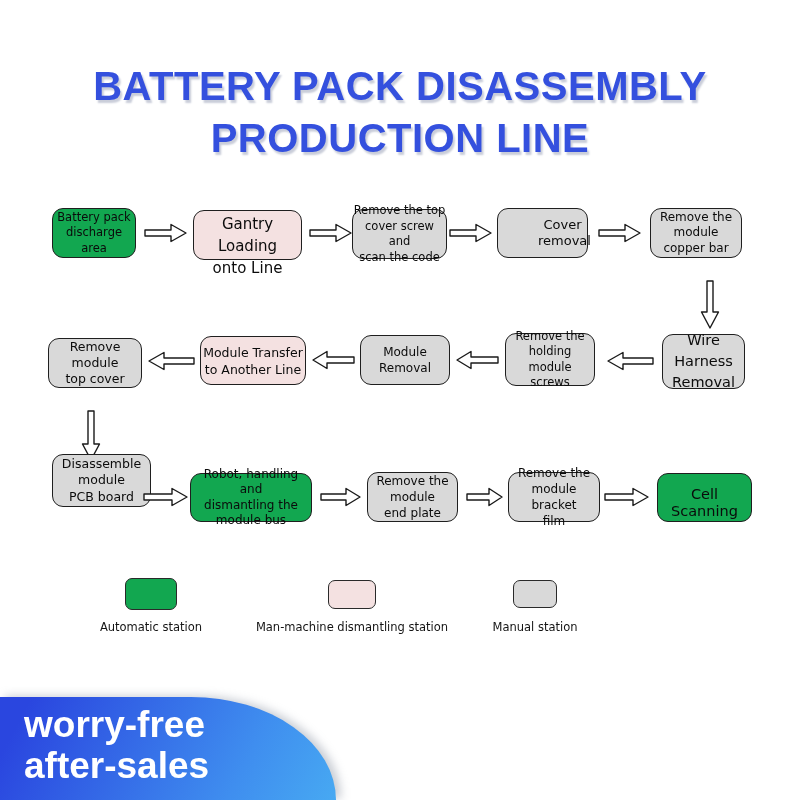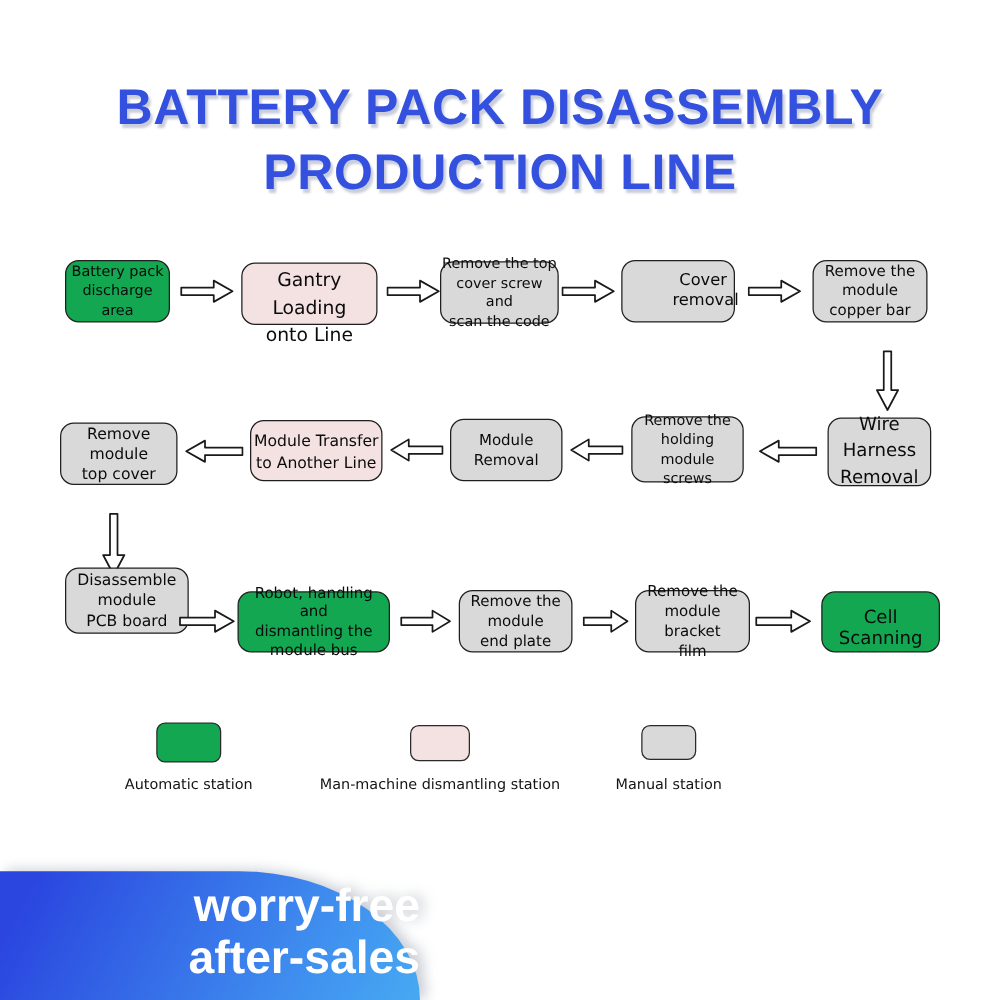--- a/index.html
+++ b/index.html
@@ -67,21 +67,21 @@
 
   
   .banner {
     position:absolute; left:0; bottom:0; width:336px; height:103px;
     border-top-right-radius:145px 103px;
     background:linear-gradient(118deg,#2a46df 8%,#3f8eef 72%,#47a9f2 100%);
     filter:drop-shadow(5px -1px 5px rgba(110,120,140,.38));
     color:#ffffff; font-family:"Liberation Sans", sans-serif; font-weight:bold;
     font-size:37px; line-height:41px; padding:7px 0 0 24px;
   }
-  .banner .b-line { white-space:nowrap;text-align:right; }
+  .banner .b-line { white-space:nowrap; }
 </style>
 </head>
 <body>
 
 <div id="canvas">
 
   <div class="title">
     <div>BATTERY PACK DISASSEMBLY</div>
     <div>PRODUCTION LINE</div>
   </div>

